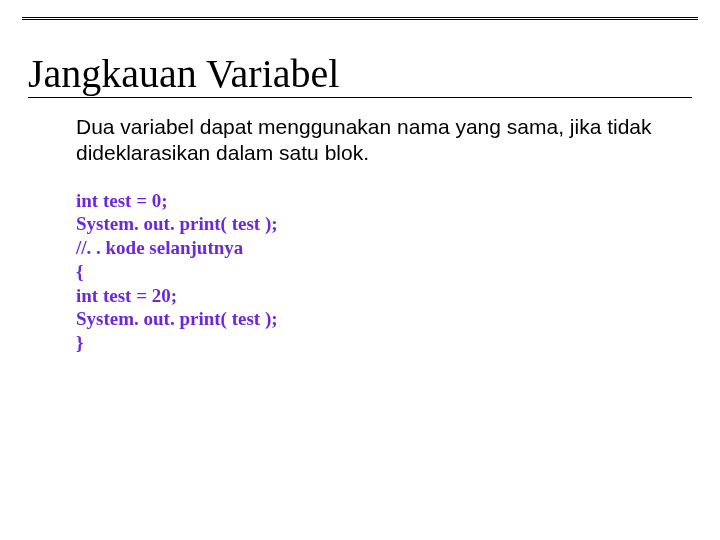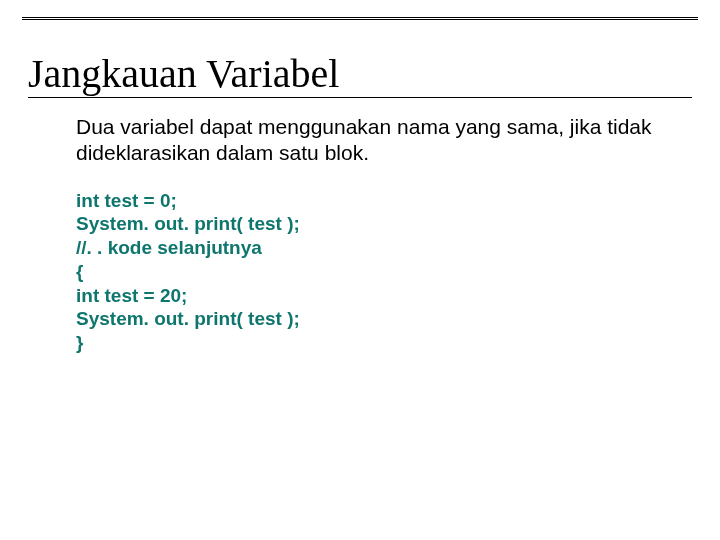--- a/index.html
+++ b/index.html
@@ -25,24 +25,24 @@
     margin: 0 6px 16px 6px;
   }
   .body-text {
     font-family: Liberation Sans, sans-serif;
     font-size: 21px;
     color: #000;
     margin: 0 36px 0 54px;
     line-height: 1.25;
   }
   .code-block {
-    font-family: Liberation Sans, sans-serif;
+    font-family: Liberation Serif, serif;
     font-size: 19px;
     font-weight: bold;
-    color: #0f766e;
+    color: #6d28d9;
     white-space: pre;
     margin: 22px 36px 0 54px;
     line-height: 1.25;
   }
 </style>
 </head>
 <body>
 
 <div class="slide">
   <div class="top-deco"></div>

